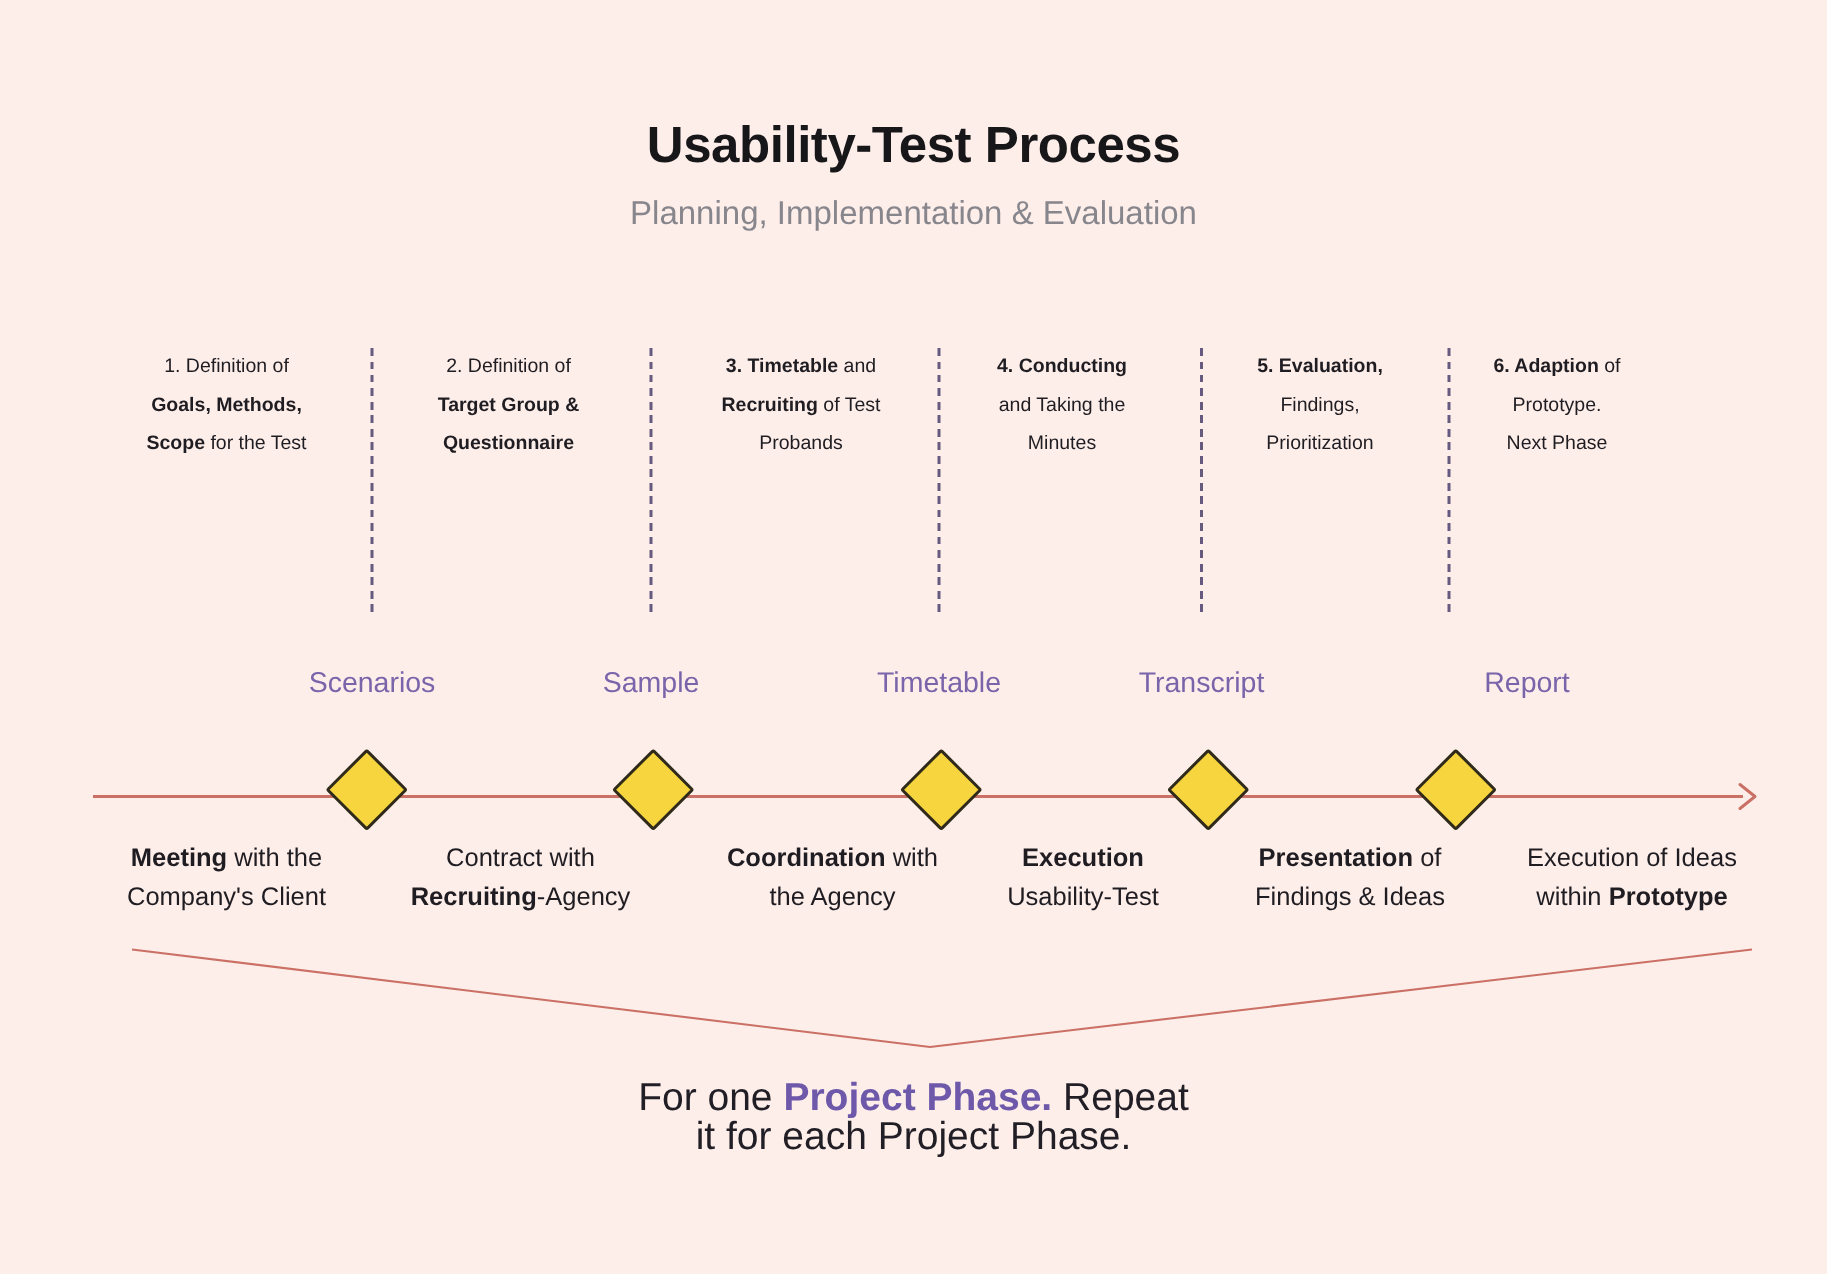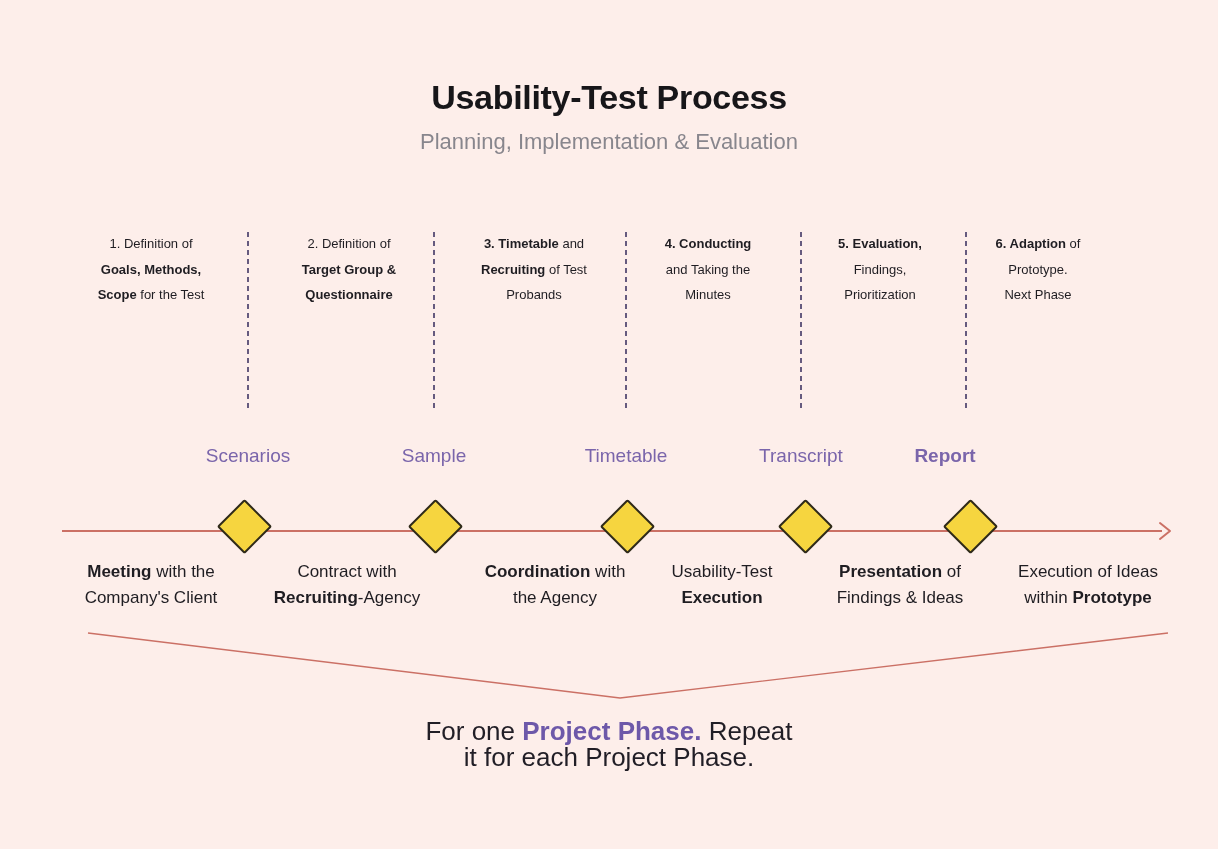--- a/index.html
+++ b/index.html
@@ -27,21 +27,21 @@
     color: #88868d;
   }
 
   
   .step {
     position: absolute; top: 231px; width: 190px;
     text-align: center; font-size: 13px; line-height: 25.5px;
     color: #1f1d22;
   }
   .step-1 { left: 56px; }
-  .step-2 { left: 254px; }
+  .step-2 { left: 244px; }
   .step-3 { left: 439px; }
   .step-4 { left: 613px; }
   .step-5 { left: 785px; }
   .step-6 { left: 943px; }
 
   
   .sep {
     position: absolute; top: 232px; height: 176px; width: 2px;
     background: repeating-linear-gradient(180deg, #665a7e 0 5px, transparent 5px 9px);
   }
@@ -54,21 +54,21 @@
   
   .milestone {
     position: absolute; top: 445px;
     transform: translateX(-50%);
     font-size: 19px; color: #7a65ab; white-space: nowrap;
   }
   .ms-1 { left: 248px; }
   .ms-2 { left: 434px; }
   .ms-3 { left: 626px; }
   .ms-4 { left: 801px; }
-  .ms-5 { left: 945px; font-weight: bold; }
+  .ms-5 { left: 1018px; }
 
   
   .tl-line {
     position: absolute; left: 62px; top: 530px;
     width: 1100px; height: 2px; background: #cb7065;
   }
   .tl-arrowhead { position: absolute; left: 1150px; top: 519px; }
 
   .diamond {
     position: absolute; width: 39px; height: 39px;
@@ -176,22 +176,22 @@
   </div>
   <div class="tlabel tl-2">
     <div><span>Contract with</span></div>
     <div><span class="seg-bold">Recruiting</span><span>-Agency</span></div>
   </div>
   <div class="tlabel tl-3">
     <div><span class="seg-bold">Coordination</span><span> with</span></div>
     <div><span>the Agency</span></div>
   </div>
   <div class="tlabel tl-4">
+    <div><span class="seg-bold">Execution</span></div>
     <div><span>Usability-Test</span></div>
-    <div><span class="seg-bold">Execution</span></div>
   </div>
   <div class="tlabel tl-5">
     <div><span class="seg-bold">Presentation</span><span> of</span></div>
     <div><span>Findings &amp; Ideas</span></div>
   </div>
   <div class="tlabel tl-6">
     <div><span>Execution of Ideas</span></div>
     <div><span>within </span><span class="seg-bold">Prototype</span></div>
   </div>
 

